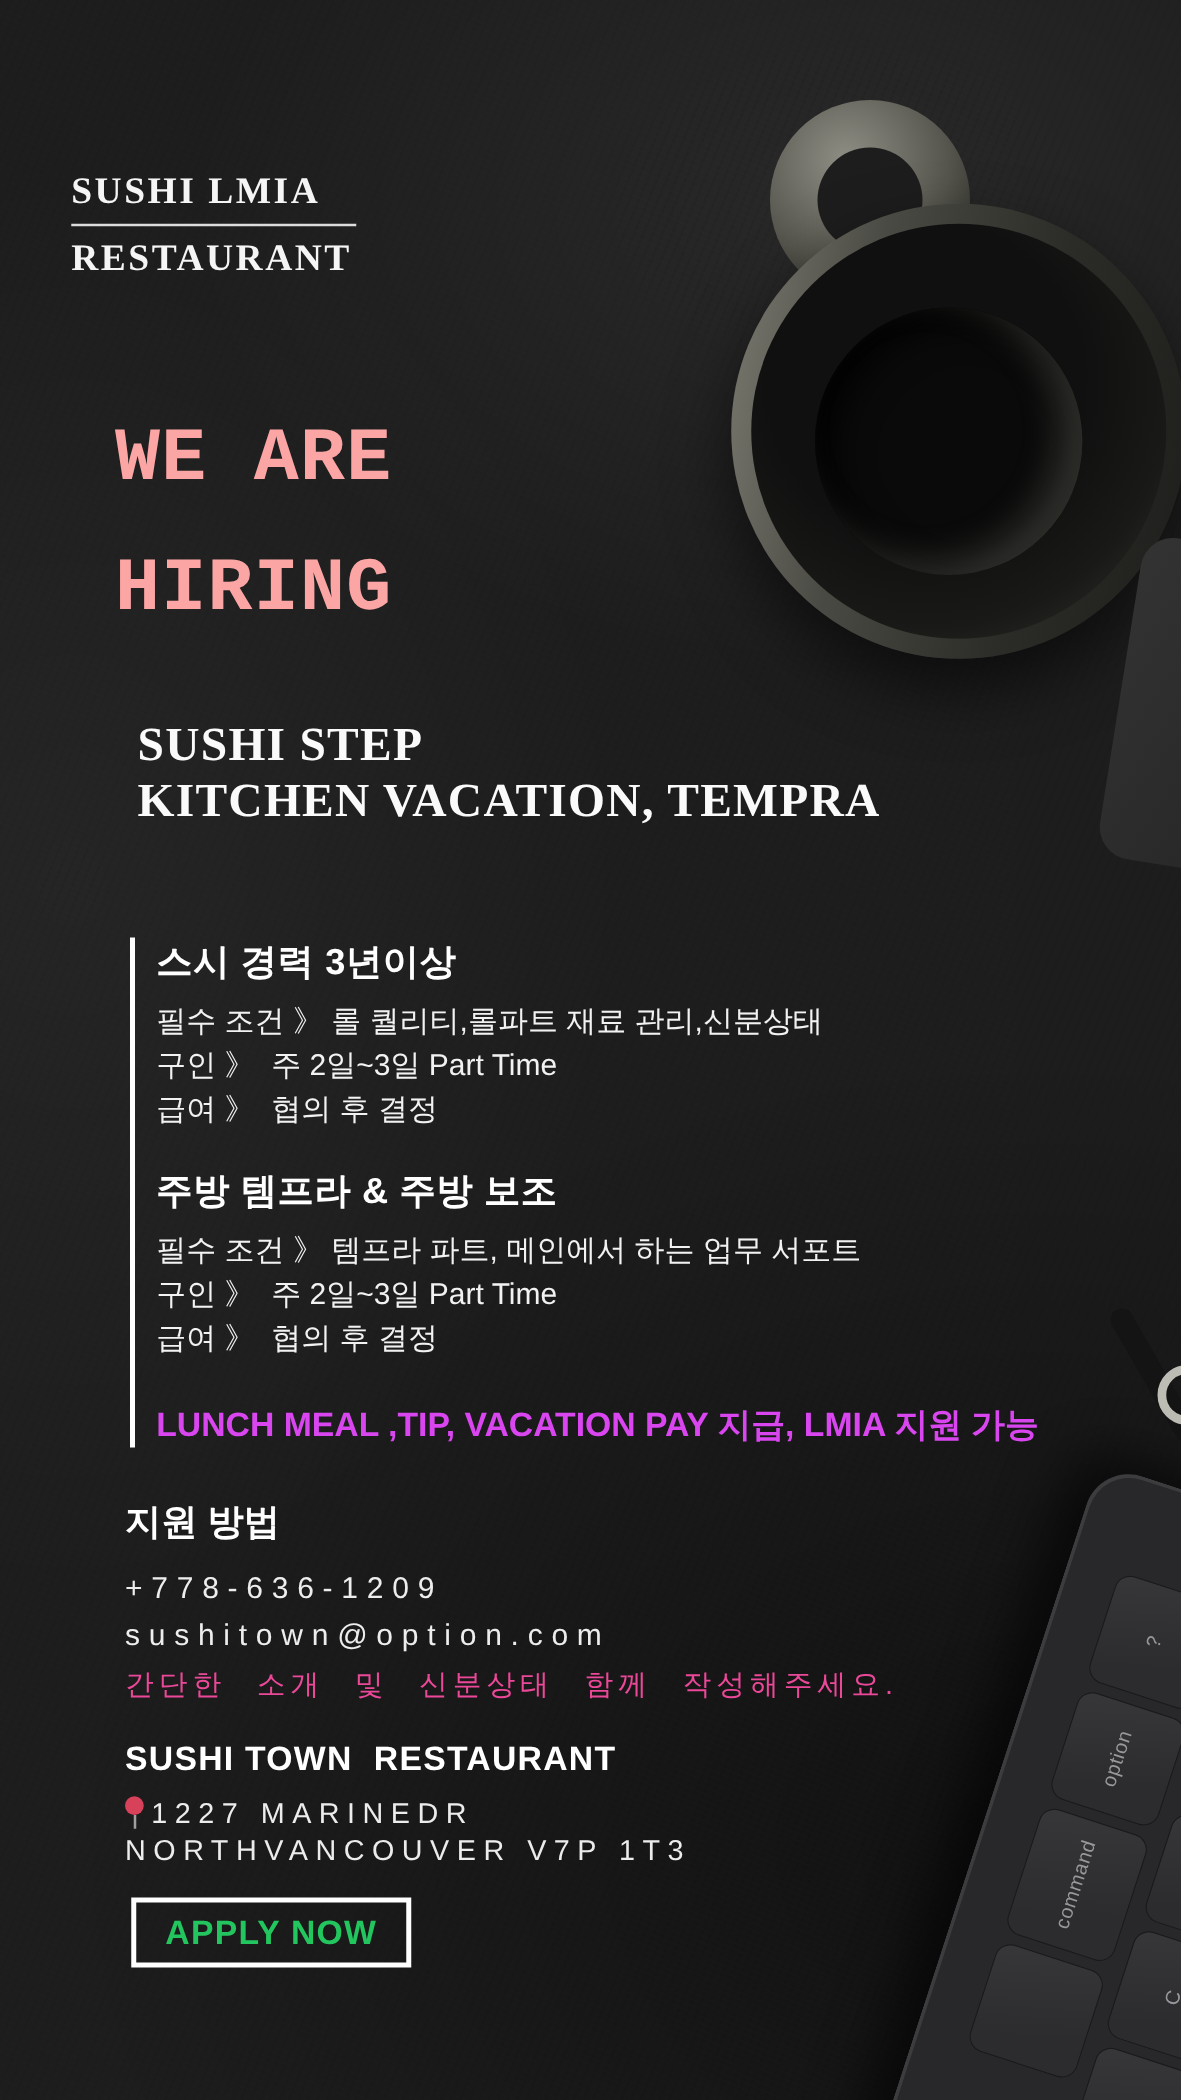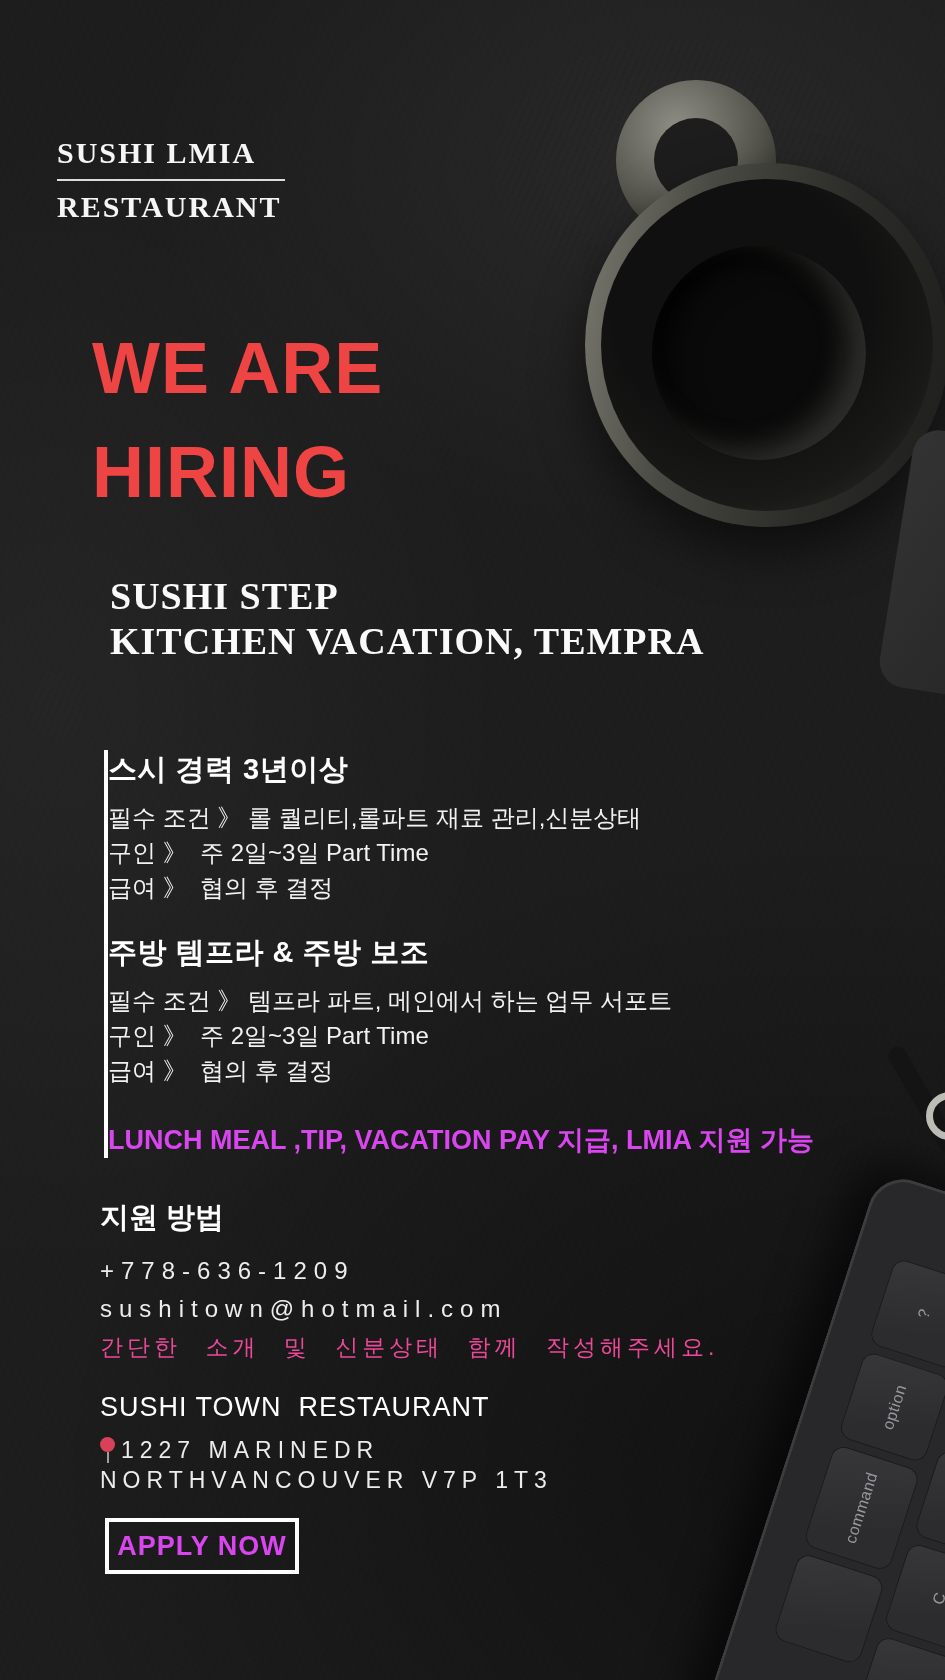--- a/index.html
+++ b/index.html
@@ -56,49 +56,49 @@
   .key-b1       { left:40px;  top:386px; }
   .key-b2       { left:142px; top:244px; }
   .key-c        { left:142px; top:342px; }
   .key-v        { left:142px; top:440px; }
 
   
   .logo { left:57px; top:136px; color:#f5f5f5; font-family:"Liberation Serif", serif;
     font-weight:700; font-size:30px; letter-spacing:2px; }
   .logo-divider { width:228px; border-top:2px solid #dcdcdc; margin:9px 0; }
 
-  .hero { left:92px; top:316px; font-family:Liberation Sans, sans-serif; font-weight:700;
-    font-size:72px; line-height:104px; letter-spacing:1px; color:#ef4444; }
+  .hero { left:92px; top:316px; font-family:Liberation Mono, monospace; font-weight:700;
+    font-size:60px; line-height:104px; letter-spacing:1px; color:#fca5a5; }
 
   .positions { left:110px; top:574px; font-family:"Liberation Serif", serif; font-weight:700;
     font-size:38px; line-height:45px; letter-spacing:1px; color:#fafafa; }
 
-  .jobs { left:104px; top:750px; width:720px; border-left:4px solid #ffffff; }
+  .jobs { left:104px; top:750px; width:720px; border-left:4px solid #ffffff; padding-left:17px; }
   .job-title { font-size:29px; font-weight:700; color:#ffffff; margin:0 0 10px; letter-spacing:.5px; }
   .job-line  { font-size:24px; line-height:35px; color:#f2f2f2; white-space:pre; }
   .job-2 { margin-top:28px; }
   .benefits { margin-top:34px; font-size:27px; font-weight:700; color:#d946ef; white-space:pre; }
 
   .apply { left:100px; top:1198px; }
   .apply-heading { font-size:29px; font-weight:700; color:#ffffff; margin:0 0 14px; }
   .apply-line { font-size:24px; line-height:38px; letter-spacing:7px; color:#ededed; }
   .apply-note { font-size:23px; line-height:38px; letter-spacing:4px; word-spacing:14px; color:#ec4899; }
 
   .location { left:100px; top:1392px; }
-  .loc-name { font-size:27px; font-weight:400; letter-spacing:1px; color:#ffffff;
+  .loc-name { font-size:27px; font-weight:700; letter-spacing:1px; color:#ffffff;
     white-space:pre; margin:0 0 12px; }
   .addr { font-size:23px; letter-spacing:6px; line-height:30px; color:#ececec;
     display:flex; align-items:center; white-space:pre; }
   .pin { display:inline-flex; flex-direction:column; align-items:center; margin-right:6px; }
   .pin-head { width:15px; height:15px; border-radius:50%; background:#d8415a; }
   .pin-needle { width:2px; height:11px; background:#9f9f9f; }
 
-  .cta-button { left:105px; top:1518px; width:194px; height:56px; border:4px solid #ffffff;
+  .cta-button { left:105px; top:1518px; width:224px; height:56px; border:4px solid #ffffff;
     box-sizing:border-box; display:flex; align-items:center; justify-content:center;
-    color:#d946ef; font-size:27px; font-weight:700; letter-spacing:1px; cursor:pointer;
+    color:#22c55e; font-size:27px; font-weight:700; letter-spacing:1px; cursor:pointer;
     background:transparent; }
 </style>
 </head>
 <body>
 
 <div class="poster">
 
   <div class="prop handle-ring"></div>
   <div class="prop handle-hole"></div>
   <div class="prop cup-rim"></div>
@@ -155,21 +155,21 @@
       <div class="job-line">필수 조건 》 템프라 파트, 메인에서 하는 업무 서포트</div>
       <div class="job-line">구인 》  주 2일~3일 Part Time</div>
       <div class="job-line">급여 》  협의 후 결정</div>
     </div>
     <div class="benefits">LUNCH MEAL ,TIP, VACATION PAY 지급, LMIA 지원 가능</div>
   </div>
 
   <div class="txt apply">
     <div class="apply-heading">지원 방법</div>
     <div class="apply-line">+778-636-1209</div>
-    <div class="apply-line">sushitown@hotmail.com</div>
+    <div class="apply-line">sushitown@option.com</div>
     <div class="apply-note">간단한 소개 및 신분상태 함께 작성해주세요.</div>
   </div>
 
   <div class="txt location">
     <div class="loc-name">SUSHI TOWN  RESTAURANT</div>
     <div class="addr">
       <span class="pin">
         <span class="pin-head"></span>
         <span class="pin-needle"></span>
       </span>

